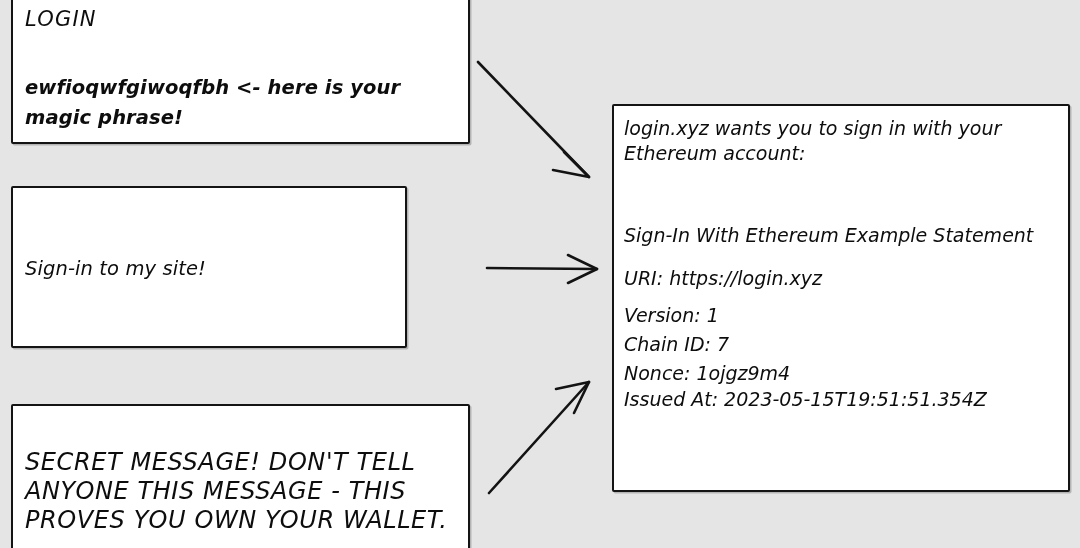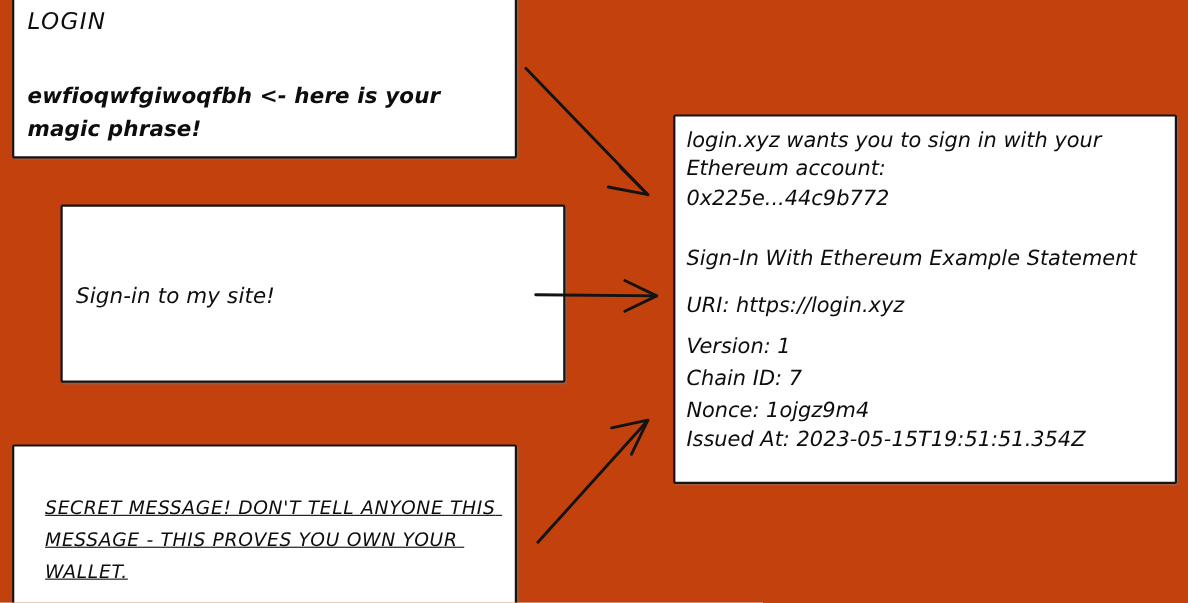--- a/index.html
+++ b/index.html
@@ -8,21 +8,21 @@
     padding: 0;
     background: #ffffff;
   }
   body {
     font-family: "DejaVu Sans", sans-serif;
   }
   #canvas {
     position: relative;
     width: 1080px;
     height: 548px;
-    background: #c2410c;
+    background: #e5e5e5;
     overflow: hidden;
   }
 
   
   .box {
     position: absolute;
     box-sizing: border-box;
     background: #ffffff;
     border: 2.5px solid #141414;
     border-radius: 2px;
@@ -62,52 +62,50 @@
     top: 107px;
     width: 420px;
     font-size: 19.5px;
     line-height: 30px;
     font-weight: bold;
   }
 
   #box-signin {
     left: 11px;
     top: 186px;
-    width: 459px;
+    width: 396px;
     height: 162px;
-    margin-left: 44px;
   }
   #signin-text {
     left: 12px;
     top: 67px;
     font-size: 19.5px;
     line-height: 28px;
   }
 
   #box-secret {
     left: 11px;
     top: 404px;
     width: 459px;
     height: 175px;
   }
   #secret-text {
-    left: 28px;
+    left: 12px;
     top: 42px;
     width: 442px;
-    font-size: 17px;
+    font-size: 24px;
     line-height: 29px;
     letter-spacing: 0.6px;
-    text-decoration: underline;
   }
 
   #box-siwe {
     left: 612px;
     top: 104px;
     width: 458px;
-    height: 336px;
+    height: 388px;
   }
   .siwe-line {
     position: absolute;
     left: 10px;
     color: #0d0d0d;
     font-size: 19px;
     line-height: 24px;
     white-space: nowrap;
     font-family: "DejaVu Sans", sans-serif;
     font-style: italic;
@@ -153,21 +151,20 @@
     <div class="box-text hand" id="signin-text">Sign-in to my site!</div>
   </div>
 
   <div class="box" id="box-secret">
     <div class="box-text hand" id="secret-text">SECRET MESSAGE! DON'T TELL ANYONE THIS MESSAGE - THIS PROVES YOU OWN YOUR WALLET.</div>
   </div>
 
   <div class="box" id="box-siwe">
     <div class="siwe-line" style="top:10px">login.xyz wants you to sign in with your</div>
     <div class="siwe-line" style="top:35px">Ethereum account:</div>
-    <div class="siwe-line" style="top:62px">0x225e...44c9b772</div>
     <div class="siwe-line" style="top:117px">Sign-In With Ethereum Example Statement</div>
     <div class="siwe-line" style="top:160px">URI: https://login.xyz</div>
     <div class="siwe-line" style="top:197px">Version: 1</div>
     <div class="siwe-line" style="top:226px">Chain ID: 7</div>
     <div class="siwe-line" style="top:255px">Nonce: 1ojgz9m4</div>
     <div class="siwe-line" style="top:281px">Issued At: 2023-05-15T19:51:51.354Z</div>
   </div>
 
   <svg class="arrow-svg" viewBox="0 0 1080 548">
 

